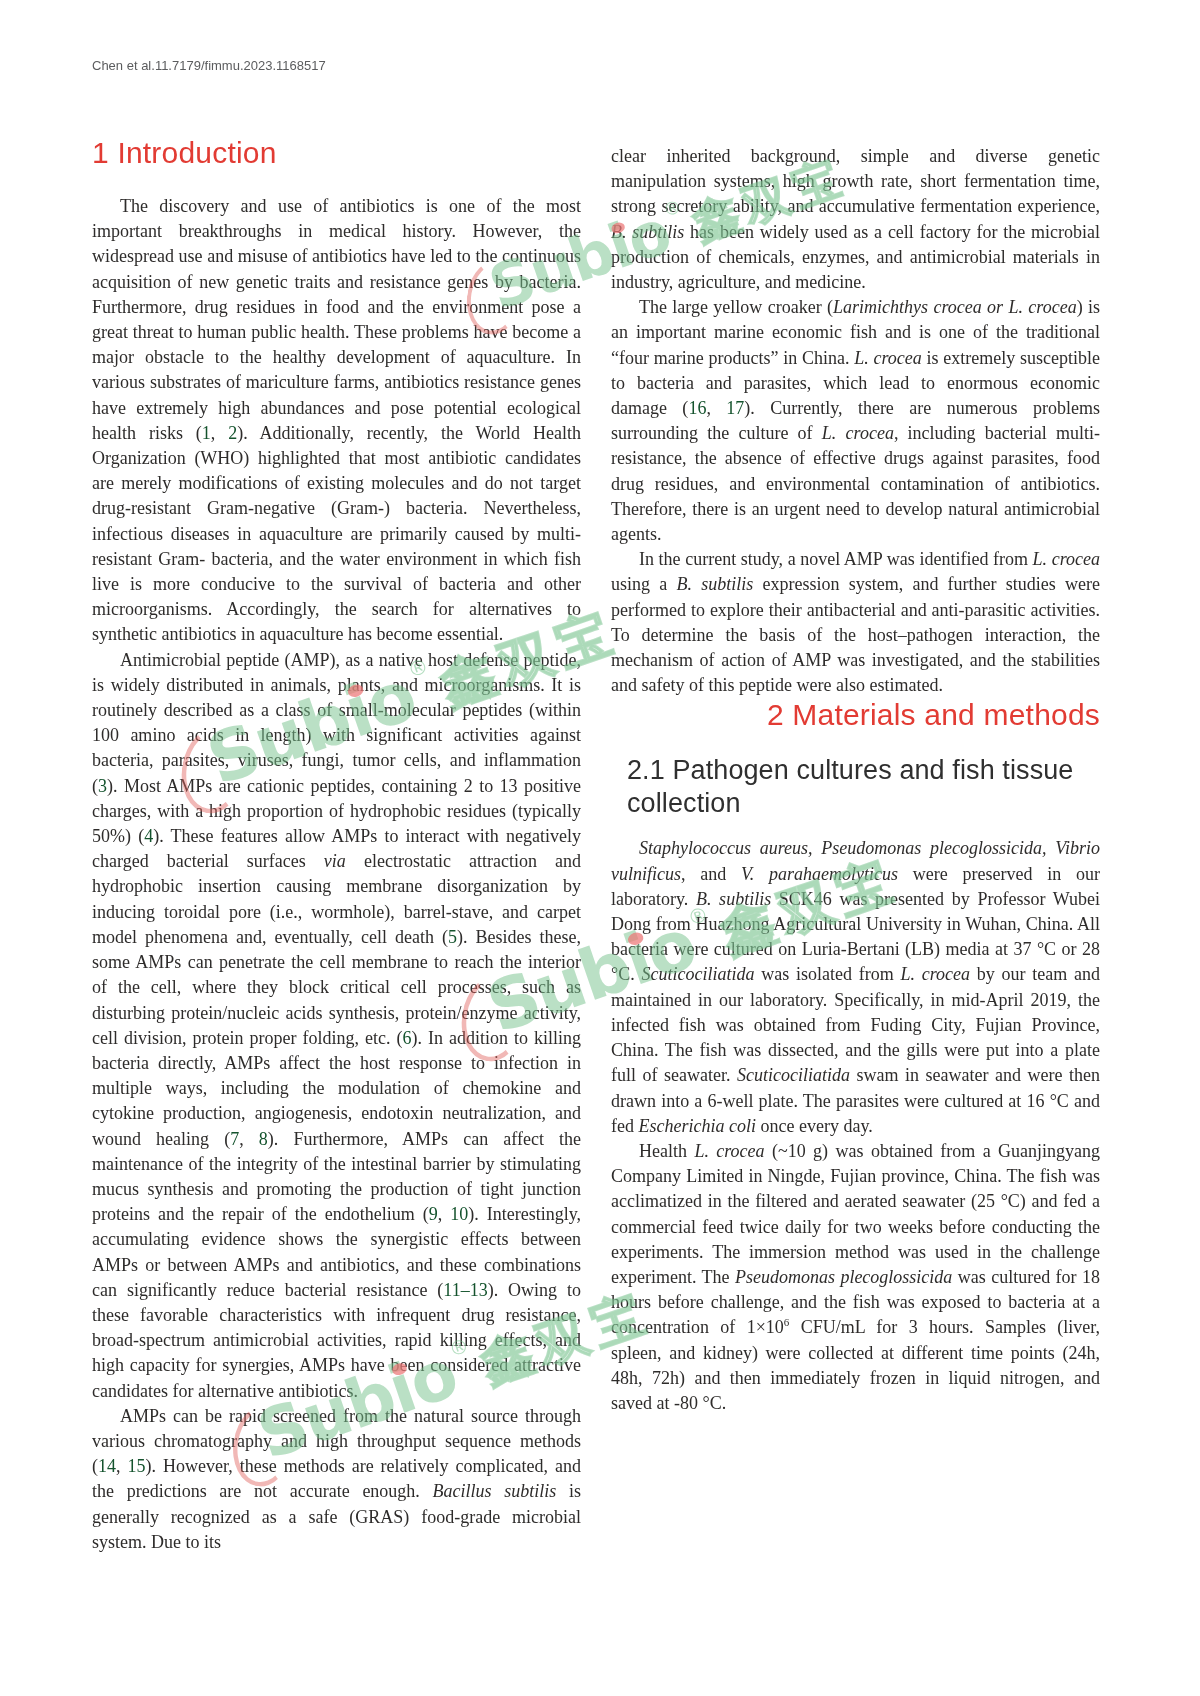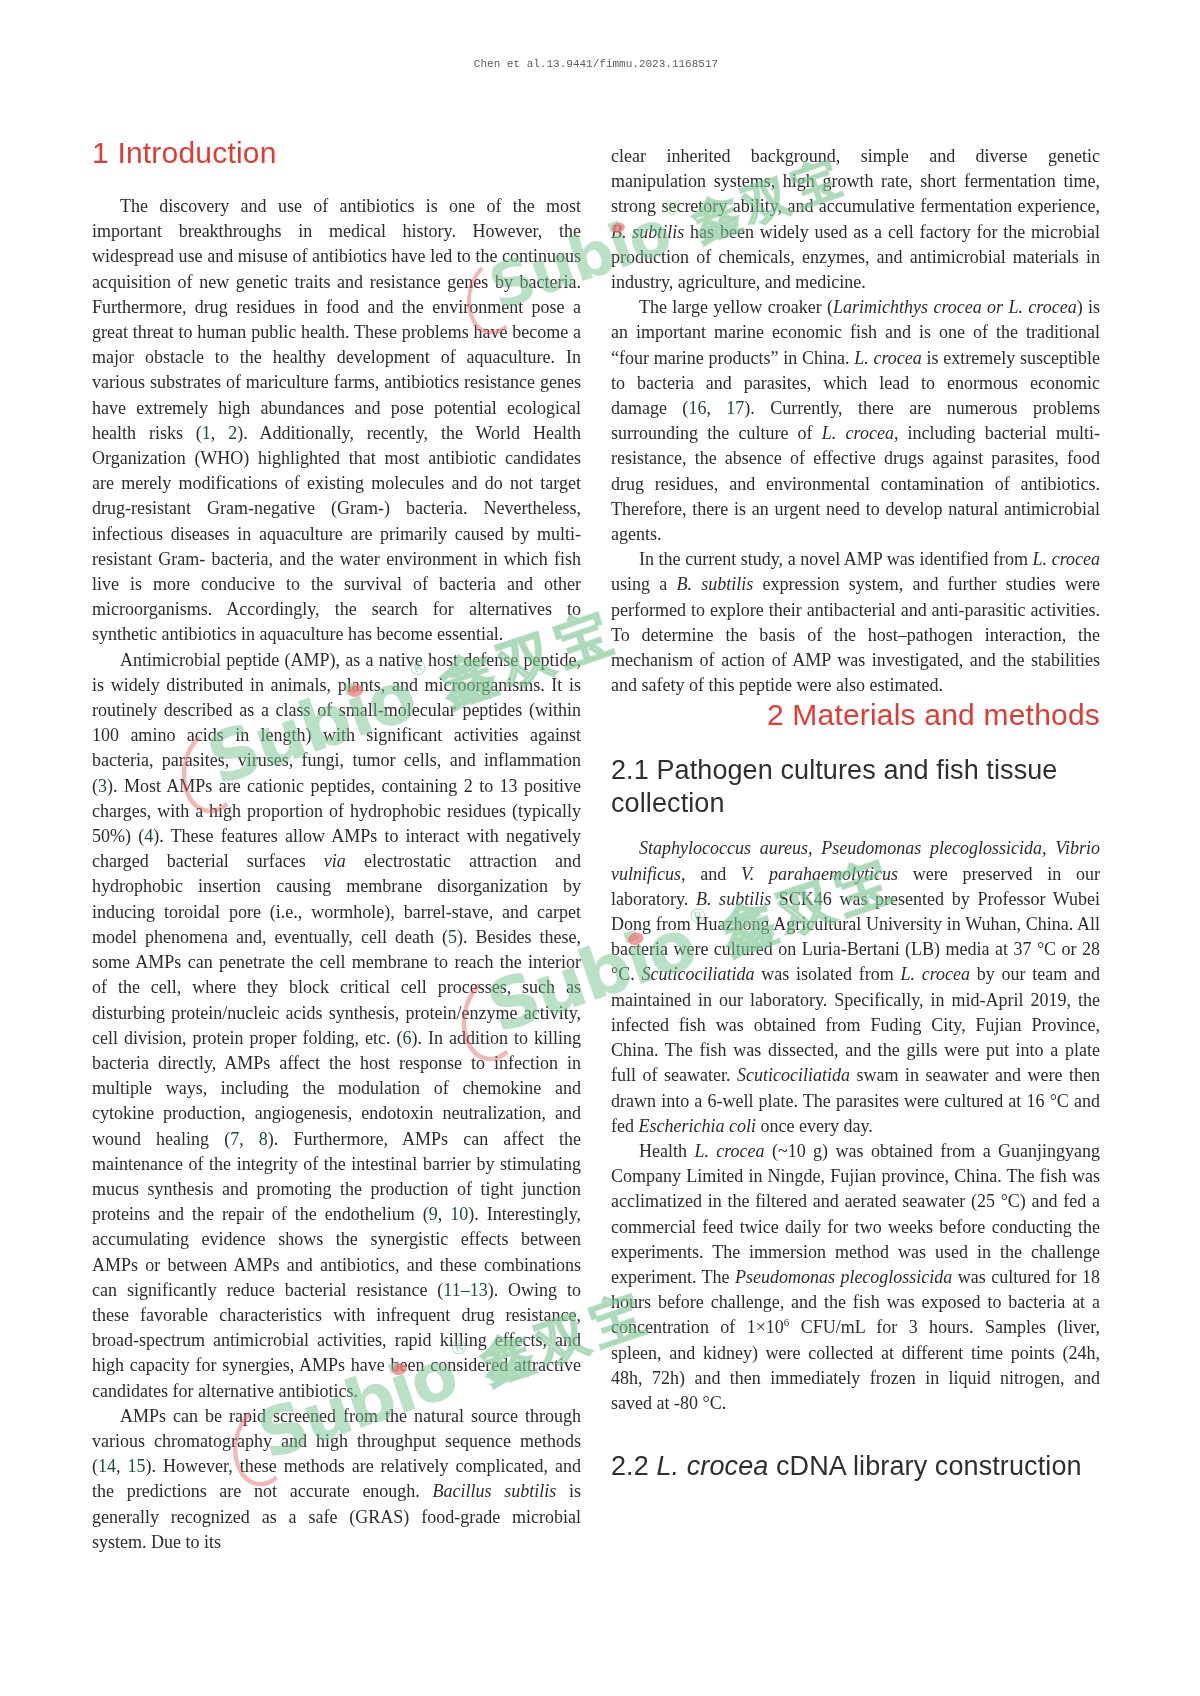--- a/index.html
+++ b/index.html
@@ -3,23 +3,23 @@
 <meta charset="utf-8">
 <style>
   html,body{margin:0;padding:0;background:#e8e8e8;}
   .page{
     position:relative;width:1200px;height:1696px;margin:0 auto;background:#ffffff;
     overflow:hidden;font-family:"Liberation Serif","DejaVu Serif",serif;
   }
   
   .page-header{
     position:absolute;top:58px;left:92px;right:100px;
-    display:flex;justify-content:center;align-items:baseline;
-    font-family:Liberation Mono, monospace;
-    font-size:11px;color:#5b5c5e;
+    display:flex;justify-content:flex-start;align-items:baseline;
+    font-family:Liberation Sans, sans-serif;
+    font-size:13px;color:#5b5c5e;
   }
   .page-footer{
     position:absolute;top:1604px;left:92px;right:100px;height:24px;
     font-family:"Liberation Sans","DejaVu Sans",sans-serif;
     font-size:15px;color:#828387;
   }
   .page-footer .foot-left{position:absolute;left:0;top:0;}
   .page-footer .foot-center{position:absolute;left:50%;top:0;transform:translateX(-50%);color:#343434;}
   .page-footer .foot-right{position:absolute;right:0;top:0;}
   .red-text{color:#e23b33;}
@@ -32,21 +32,21 @@
   .col-right{padding-top:8px;}
   .sec-heading{
     font-family:"Liberation Sans","DejaVu Sans",sans-serif;
     font-size:30px;font-weight:500;color:#e23b33;
     margin:0 0 24px 0;line-height:34px;letter-spacing:.2px;
   }
   .col .para + .sec-heading{margin-bottom:22px;text-align:right;}
   .subsec-heading{
     font-family:"Liberation Sans","DejaVu Sans",sans-serif;
     font-size:27px;font-weight:500;color:#2f2f2f;
-    margin:0 0 16px 0;line-height:33px;letter-spacing:.1px;
+    margin:0 0 16px 16px;line-height:33px;letter-spacing:.1px;
   }
   .col .para + .subsec-heading{margin-top:34px;}
   .para{
     margin:0;font-size:18px;line-height:25.2px;color:#2e2c2b;
     text-align:justify;
   }
   .para.indent{text-indent:28px;}
   .cite{color:#14532d;}
   .it{font-style:italic;}
   .sup{vertical-align:super;font-size:11px;line-height:0;}
@@ -84,39 +84,38 @@
     margin-left:6px;
   }
 </style>
 </head>
 <body>
 
 <div class="page">
 
   <div class="page-header">
     <span>Chen et al.</span>
-    <span>13.9441/fimmu.2023.1168517</span>
+    <span>11.7179/fimmu.2023.1168517</span>
   </div>
 
   <div class="content">
     <div class="col col-left">
         <h2 class="sec-heading"><span>1 Introduction</span></h2>
         <p class="para indent"><span>The discovery and use of antibiotics is one of the most important breakthroughs in medical history. However, the widespread use and misuse of antibiotics have led to the continuous acquisition of new genetic traits and resistance genes by bacteria. Furthermore, drug residues in food and the environment pose a great threat to human public health. These problems have become a major obstacle to the healthy development of aquaculture. In various substrates of mariculture farms, antibiotics resistance genes have extremely high abundances and pose potential ecological health risks (</span><span class="cite">1</span><span>, </span><span class="cite">2</span><span>). Additionally, recently, the World Health Organization (WHO) highlighted that most antibiotic candidates are merely modifications of existing molecules and do not target drug-resistant Gram-negative (Gram-) bacteria. Nevertheless, infectious diseases in aquaculture are primarily caused by multi-resistant Gram- bacteria, and the water environment in which fish live is more conducive to the survival of bacteria and other microorganisms. Accordingly, the search for alternatives to synthetic antibiotics in aquaculture has become essential.</span></p>
         <p class="para indent"><span>Antimicrobial peptide (AMP), as a native host defense peptide, is widely distributed in animals, plants, and microorganisms. It is routinely described as a class of small-molecular peptides (within 100 amino acids in length) with significant activities against bacteria, parasites, viruses, fungi, tumor cells, and inflammation (</span><span class="cite">3</span><span>). Most AMPs are cationic peptides, containing 2 to 13 positive charges, with a high proportion of hydrophobic residues (typically 50%) (</span><span class="cite">4</span><span>). These features allow AMPs to interact with negatively charged bacterial surfaces </span><span class="it">via</span><span> electrostatic attraction and hydrophobic insertion causing membrane disorganization by inducing toroidal pore (i.e., wormhole), barrel-stave, and carpet model phenomena and, eventually, cell death (</span><span class="cite">5</span><span>). Besides these, some AMPs can penetrate the cell membrane to reach the interior of the cell, where they block critical cell processes, such as disturbing protein/nucleic acids synthesis, protein/enzyme activity, cell division, protein proper folding, etc. (</span><span class="cite">6</span><span>). In addition to killing bacteria directly, AMPs affect the host response to infection in multiple ways, including the modulation of chemokine and cytokine production, angiogenesis, endotoxin neutralization, and wound healing (</span><span class="cite">7</span><span>, </span><span class="cite">8</span><span>). Furthermore, AMPs can affect the maintenance of the integrity of the intestinal barrier by stimulating mucus synthesis and promoting the production of tight junction proteins and the repair of the endothelium (</span><span class="cite">9</span><span>, </span><span class="cite">10</span><span>). Interestingly, accumulating evidence shows the synergistic effects between AMPs or between AMPs and antibiotics, and these combinations can significantly reduce bacterial resistance (</span><span class="cite">11–13</span><span>). Owing to these favorable characteristics with infrequent drug resistance, broad-spectrum antimicrobial activities, rapid killing effects, and high capacity for synergies, AMPs have been considered attractive candidates for alternative antibiotics.</span></p>
         <p class="para indent"><span>AMPs can be rapid screened from the natural source through various chromatography and high throughput sequence methods (</span><span class="cite">14</span><span>, </span><span class="cite">15</span><span>). However, these methods are relatively complicated, and the predictions are not accurate enough. </span><span class="it">Bacillus subtilis</span><span> is generally recognized as a safe (GRAS) food-grade microbial system. Due to its</span></p>
       </div>
     <div class="col col-right">
         <p class="para"><span>clear inherited background, simple and diverse genetic manipulation systems, high growth rate, short fermentation time, strong secretory ability, and accumulative fermentation experience, </span><span class="it">B. subtilis</span><span> has been widely used as a cell factory for the microbial production of chemicals, enzymes, and antimicrobial materials in industry, agriculture, and medicine.</span></p>
         <p class="para indent"><span>The large yellow croaker (</span><span class="it">Larimichthys crocea or L. crocea</span><span>) is an important marine economic fish and is one of the traditional “four marine products” in China. </span><span class="it">L. crocea</span><span> is extremely susceptible to bacteria and parasites, which lead to enormous economic damage (</span><span class="cite">16</span><span>, </span><span class="cite">17</span><span>). Currently, there are numerous problems surrounding the culture of </span><span class="it">L. crocea</span><span>, including bacterial multi-resistance, the absence of effective drugs against parasites, food drug residues, and environmental contamination of antibiotics. Therefore, there is an urgent need to develop natural antimicrobial agents.</span></p>
         <p class="para indent"><span>In the current study, a novel AMP was identified from </span><span class="it">L. crocea</span><span> using a </span><span class="it">B. subtilis</span><span> expression system, and further studies were performed to explore their antibacterial and anti-parasitic activities. To determine the basis of the host–pathogen interaction, the mechanism of action of AMP was investigated, and the stabilities and safety of this peptide were also estimated.</span></p>
         <h2 class="sec-heading"><span>2 Materials and methods</span></h2>
         <h3 class="subsec-heading"><span>2.1 Pathogen cultures and fish tissue collection</span></h3>
         <p class="para indent"><span class="it">Staphylococcus aureus, Pseudomonas plecoglossicida, Vibrio vulnificus</span><span>, and </span><span class="it">V. parahaemolyticus</span><span> were preserved in our laboratory. </span><span class="it">B. subtilis</span><span> SCK46 was presented by Professor Wubei Dong from Huazhong Agricultural University in Wuhan, China. All bacteria were cultured on Luria-Bertani (LB) media at 37 °C or 28 °C. </span><span class="it">Scuticociliatida</span><span> was isolated from </span><span class="it">L. crocea</span><span> by our team and maintained in our laboratory. Specifically, in mid-April 2019, the infected fish was obtained from Fuding City, Fujian Province, China. The fish was dissected, and the gills were put into a plate full of seawater. </span><span class="it">Scuticociliatida</span><span> swam in seawater and were then drawn into a 6-well plate. The parasites were cultured at 16 °C and fed </span><span class="it">Escherichia coli</span><span> once every day.</span></p>
         <p class="para indent"><span>Health </span><span class="it">L. crocea</span><span> (~10 g) was obtained from a Guanjingyang Company Limited in Ningde, Fujian province, China. The fish was acclimatized in the filtered and aerated seawater (25 °C) and fed a commercial feed twice daily for two weeks before conducting the experiments. The immersion method was used in the challenge experiment. The </span><span class="it">Pseudomonas plecoglossicida</span><span> was cultured for 18 hours before challenge, and the fish was exposed to bacteria at a concentration of 1×10</span><span class="sup">6</span><span> CFU/mL for 3 hours. Samples (liver, spleen, and kidney) were collected at different time points (24h, 48h, 72h) and then immediately frozen in liquid nitrogen, and saved at -80 °C.</span></p>
-        <h3 class="subsec-heading"><span>2.2 </span><span class="it">L. crocea</span><span> cDNA library construction</span></h3>
       </div>
   </div>
 
 
 <div class="watermark" style="left: 655px; top: 236px; transform: translate(-50%, -50%) rotate(-19deg) scale(0.8);">
       <span class="wm-arc"></span>
       <span class="wm-brand">Subio<span class="wm-idot"></span></span>
       <span class="wm-reg">®</span>
       <span class="wm-cjk">鑫双宝</span>
     </div>

